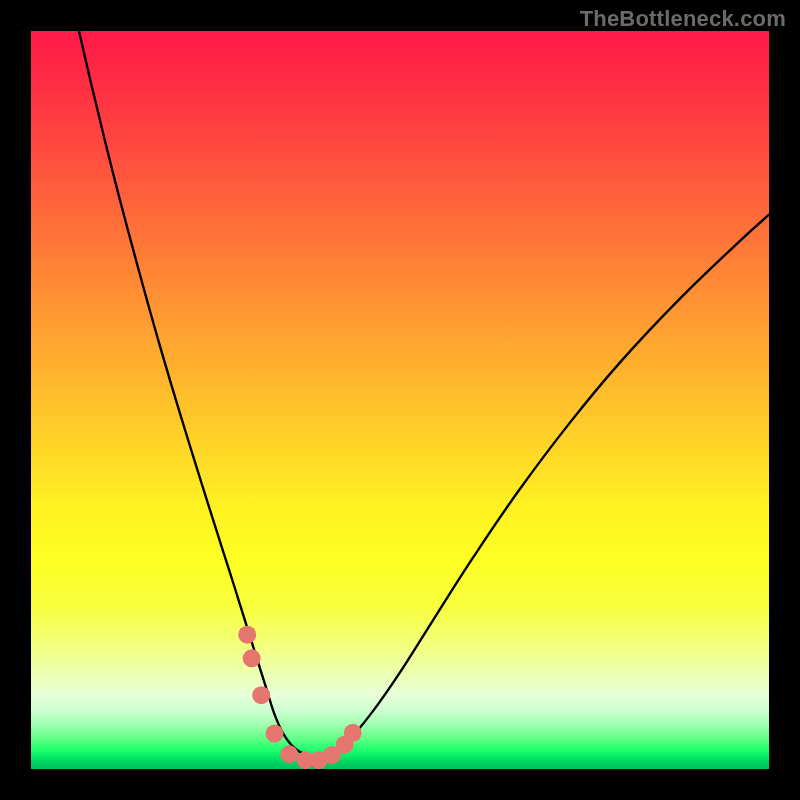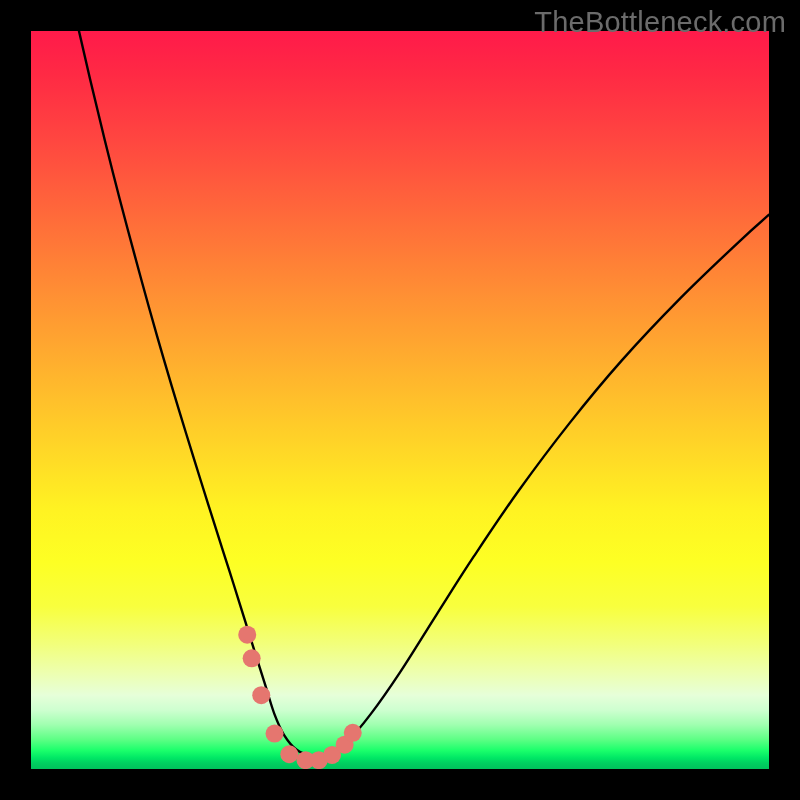--- a/index.html
+++ b/index.html
@@ -53,23 +53,23 @@
   }
   .curve-svg {
     position: absolute;
     inset: 0;
   }
   .watermark {
     position: absolute;
     top: 6px;
     right: 14px;
     color: #6b6b6b;
-    font-size: 29px;
+    font-size: 22px;
     letter-spacing: 0.2px;
-    font-weight: 400;
+    font-weight: 700;
   }
 </style>
 </head>
 <body>
 
 <div class="frame">
   <div class="plot">
     <div class="gradient"></div>
     <svg class="curve-svg" viewBox="0 0 738 738" preserveAspectRatio="none">
       <g id="curve-group">

